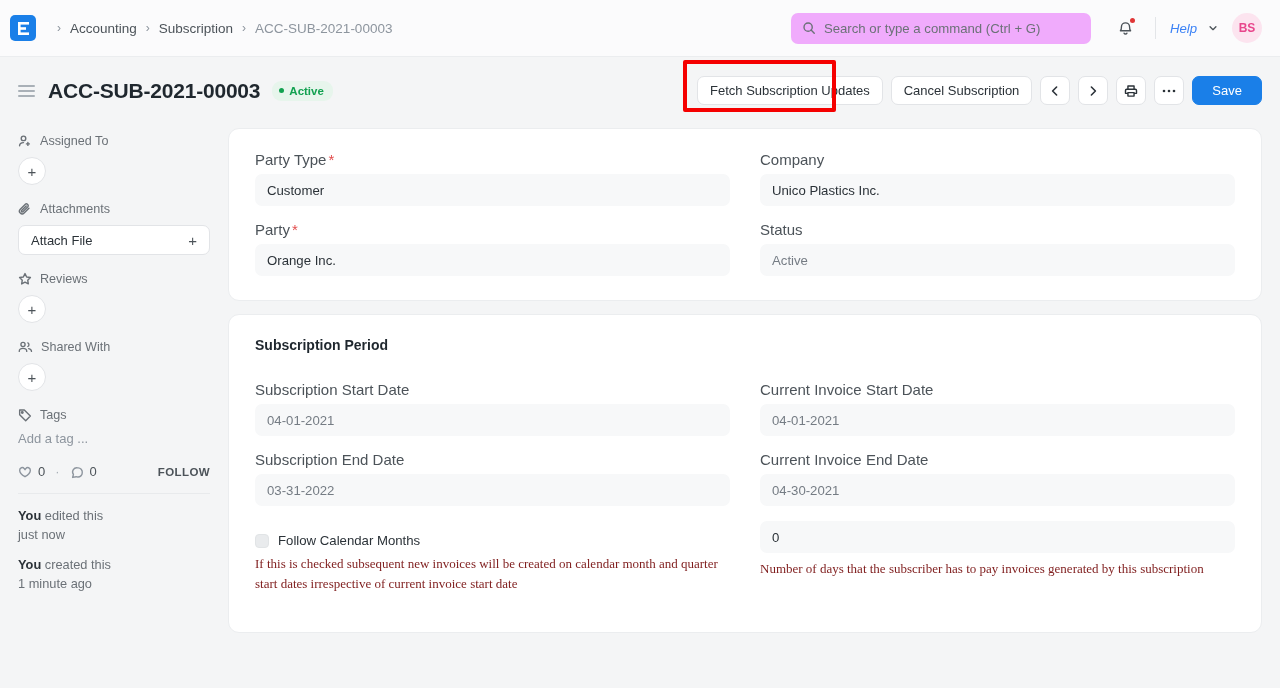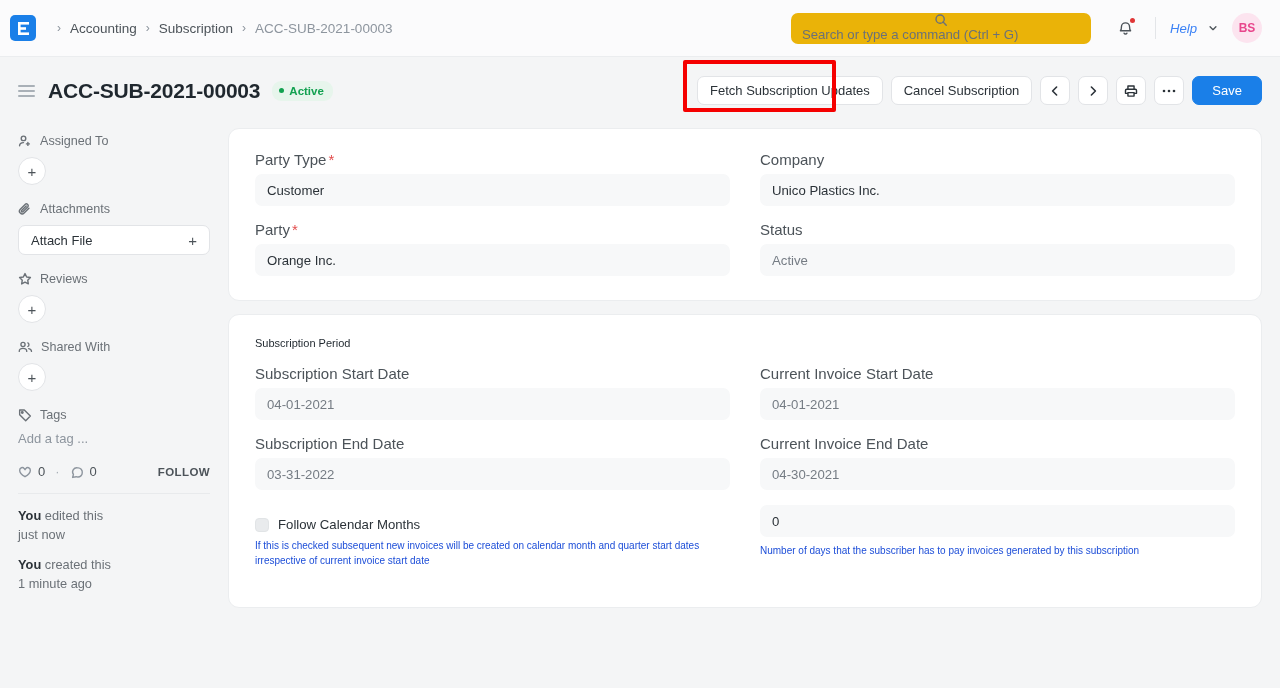--- a/index.html
+++ b/index.html
@@ -39,25 +39,25 @@
     font-size: 12px;
     line-height: 1;
   }
   .bc-link { color: #4c5359; text-decoration: none; }
   .bc-current { color: #8d959e; }
 
   .nav-spacer { flex: 1 1 auto; }
 
   .search-box {
     width: 300px; height: 31px;
-    background: #eab308;
+    background: #f0abfc;
     border-radius: 7px;
     display: flex; align-items: center;
     padding: 0 11px;
-    flex-direction: column;
+    gap: 8px;
   }
   .search-box input {
     border: none; outline: none; background: transparent;
     font-family: inherit; font-size: 13.2px;
     color: #4c5359;
     width: 100%;
   }
   .search-box input::placeholder { color: #6b7177; }
 
   .nav-right { display: flex; align-items: center; gap: 0; margin-left: 20px; }
@@ -166,40 +166,40 @@
 
   
   .main { flex: 1 1 auto; padding: 4px 18px 0 0; overflow: hidden; }
   .card {
     background: #fff;
     border: 1px solid #ebedef;
     border-radius: 11px;
     padding: 22px 26px 24px 26px;
     margin-bottom: 13px;
   }
-  .section-title { font-size: 11px; font-weight: 400; color: #1f272e; margin-bottom: 16px; }
+  .section-title { font-size: 14px; font-weight: 700; color: #1f272e; margin-bottom: 28px; }
   .grid { display: grid; grid-template-columns: 1fr 1fr; column-gap: 30px; }
   .col { display: flex; flex-direction: column; }
   .field { margin-bottom: 15px; }
   .flabel { font-size: 15px; color: #4c5359; margin-bottom: 6px; display: block; }
   .req { color: #e24c4c; margin-left: 2px; }
   .fcontrol {
     height: 32px;
     background: #f7f8f9;
     border: 1px solid transparent;
     border-radius: 7px;
     font-family: inherit;
     font-size: 13.2px;
     color: #2b3238;
     padding: 0 11px;
     width: 100%;
     outline: none;
   }
   .fcontrol.muted { color: #757c84; }
-  .fhelp { font-size: 10px; color: #1d4ed8; line-height: 1.5; margin-top: 6px; }
+  .fhelp { font-size: 13px; color: #7f1d1d; line-height: 1.5; margin-top: 6px; font-family: Liberation Serif, serif; }
 
   .cbrow { display: flex; align-items: center; gap: 9px; margin-top: 12px; }
   .cb {
     width: 14px; height: 14px; border-radius: 4px;
     border: 1px solid #c7ccd1; background: #fff;
     flex: 0 0 auto; position: relative; cursor: pointer;
   }
   .cb.disabled { background: #e9ebed; border-color: #e1e4e6; }
   .cb.checked { background: #1a7fe8; border-color: #1a7fe8; }
   .cb.checked::after {

